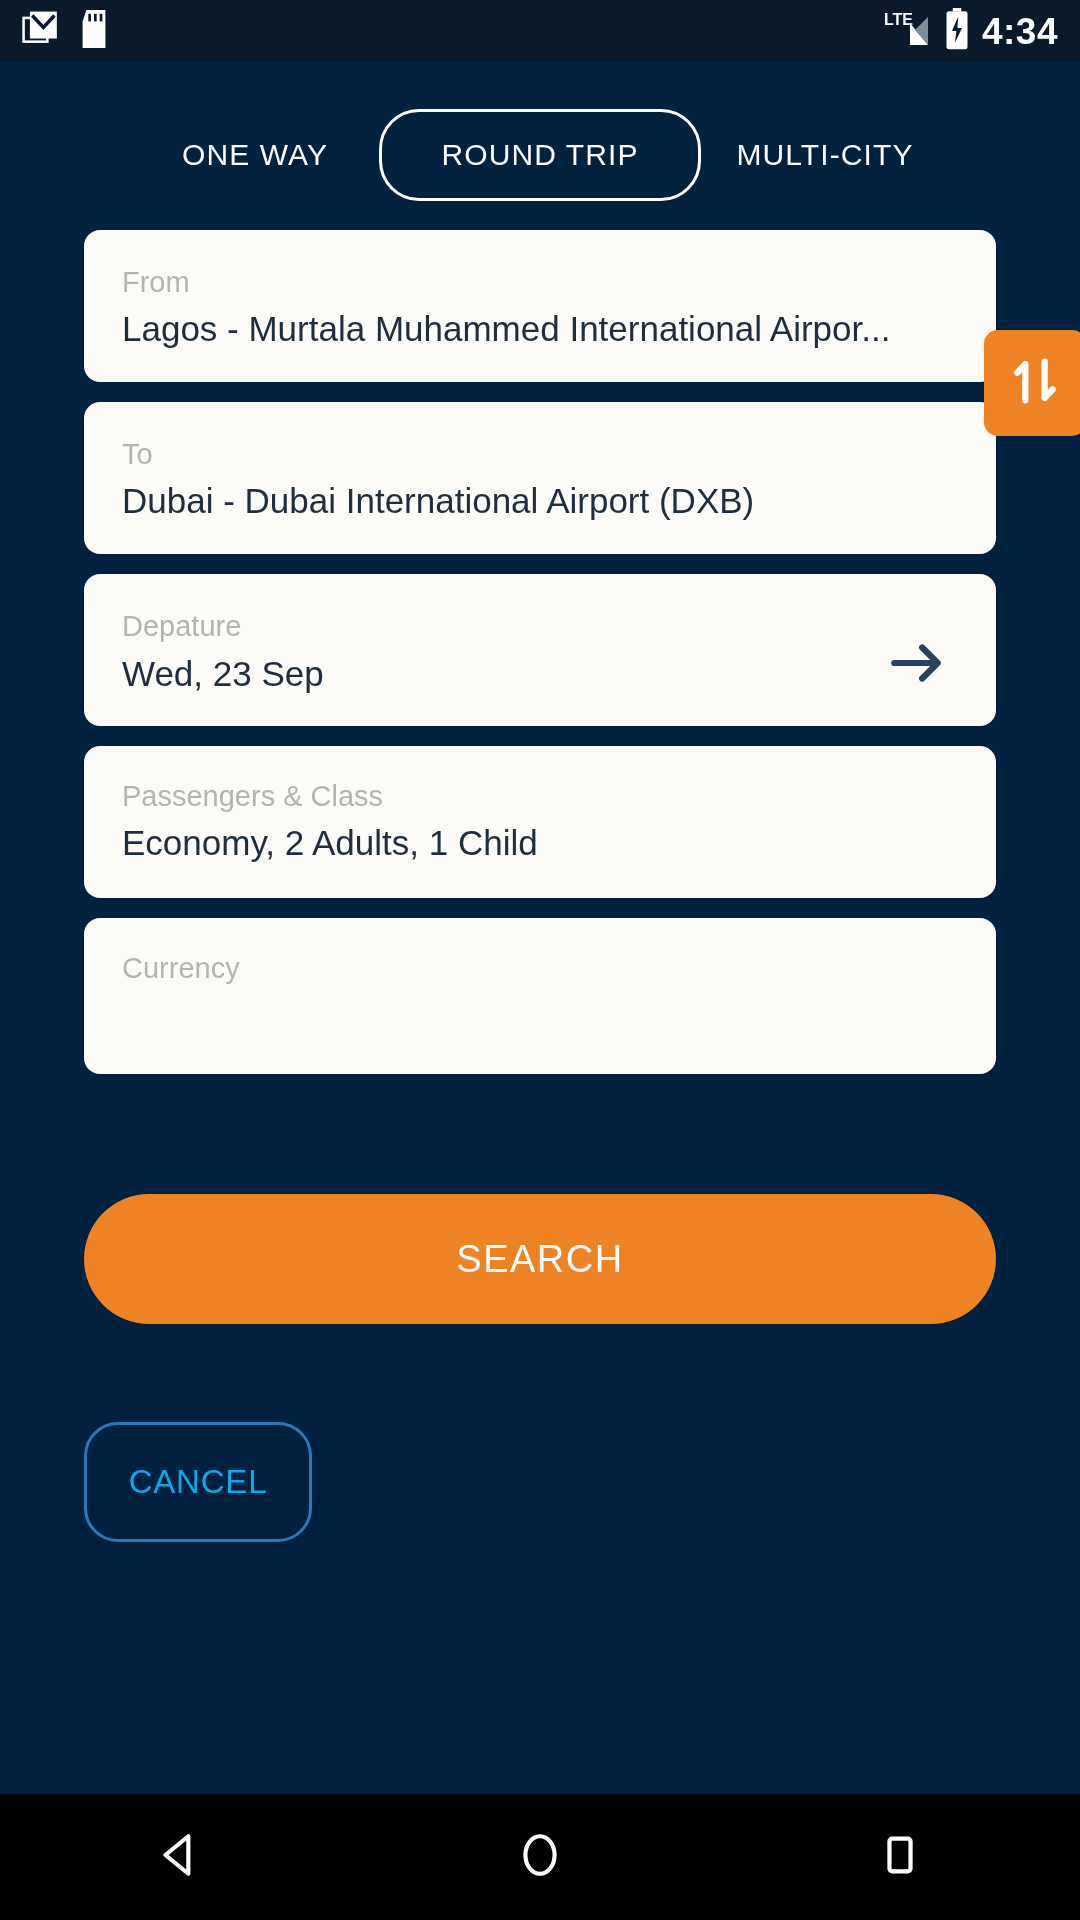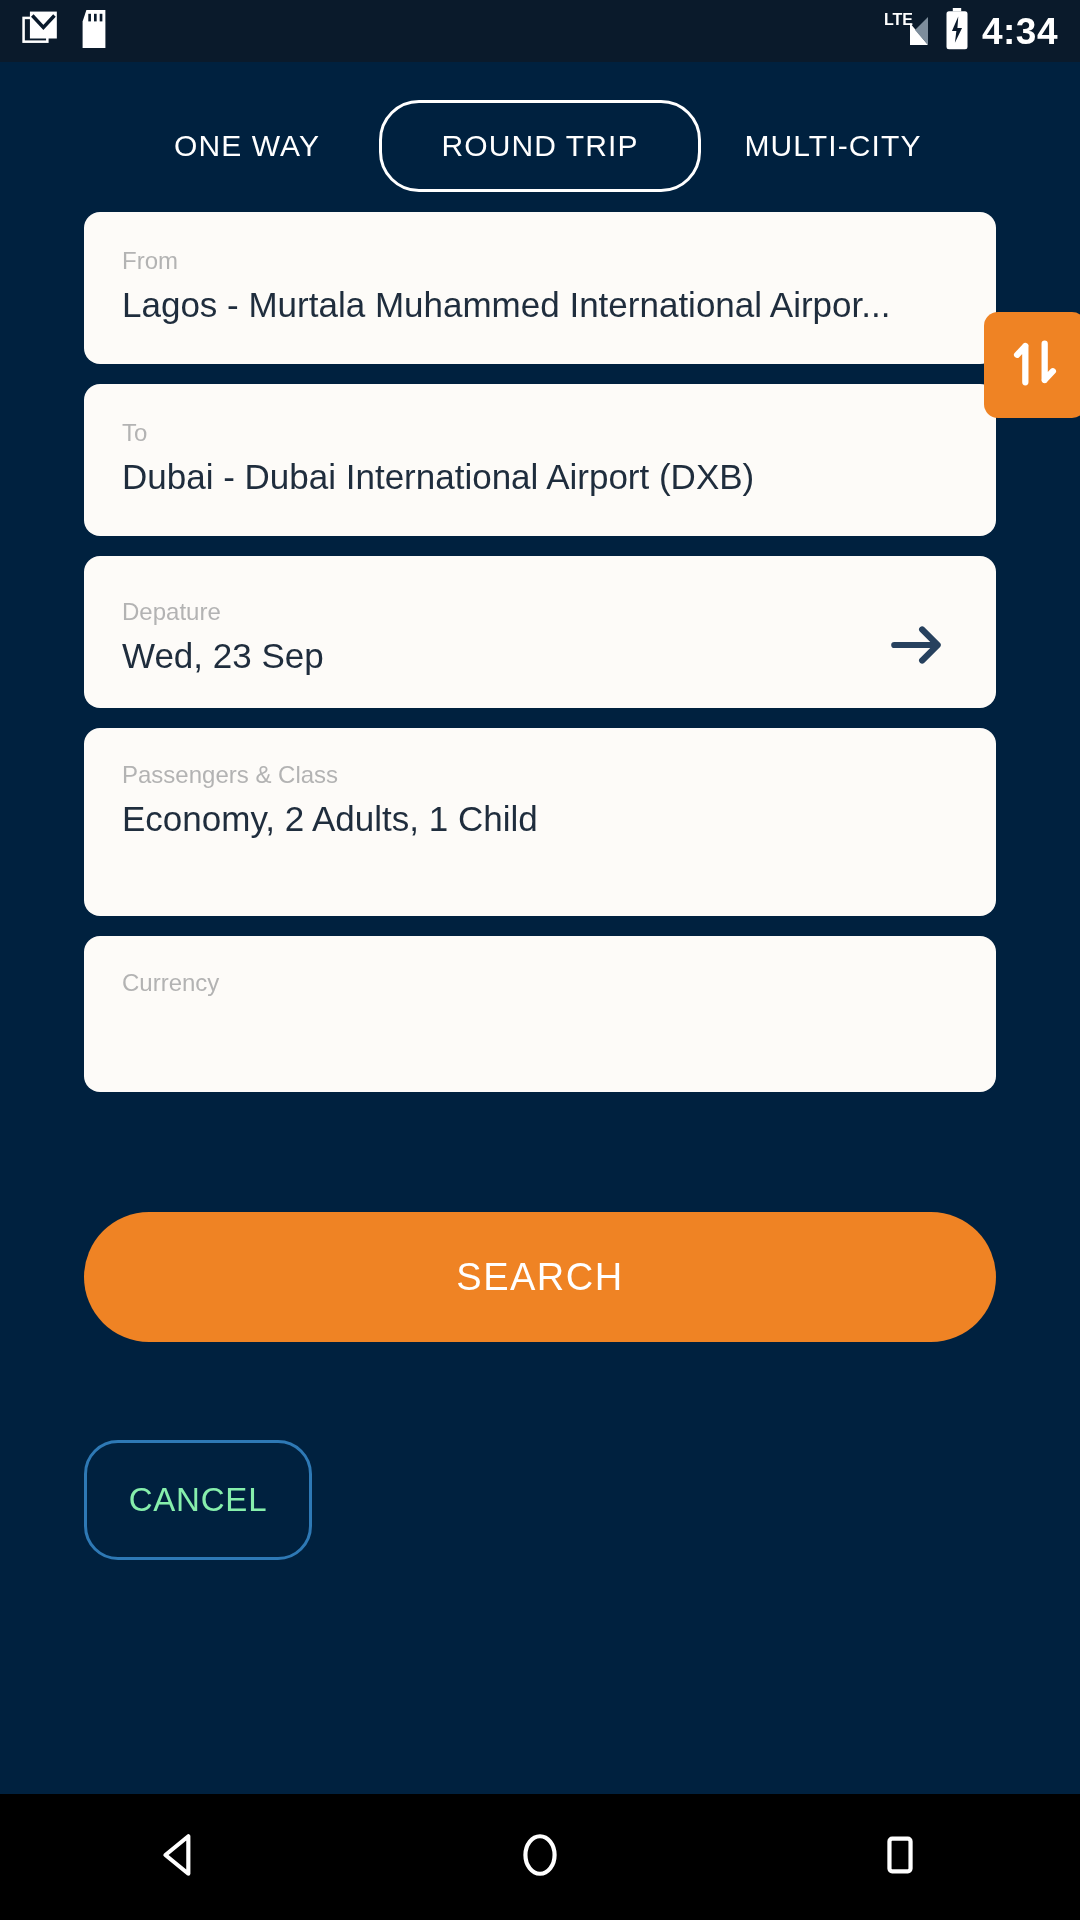--- a/index.html
+++ b/index.html
@@ -39,25 +39,25 @@
     color: #ffffff;
     font-size: 37px;
     font-weight: 700;
     letter-spacing: 0.5px;
     line-height: 1;
   }
   .ic { display: block; }
 
   
   .tab-row {
-    height: 150px;
-    display: flex;
-    align-items: center;
-    justify-content: center;
-    gap: 12px;
+    height: 168px;
+    display: flex;
+    align-items: center;
+    justify-content: center;
+    gap: 4px;
     flex: 0 0 auto;
     padding-top: 18px;
   }
   .tab {
     color: #ffffff;
     font-size: 30px;
     letter-spacing: 1.1px;
     text-align: center;
     padding: 26px 0;
     width: 240px;
@@ -76,21 +76,21 @@
   }
   .card {
     background: #fdfbf8;
     border-radius: 16px;
     padding: 32px 38px 30px 38px;
     margin-bottom: 20px;
     position: relative;
   }
   .card-label {
     color: #b3b3b3;
-    font-size: 24px;
+    font-size: 29px;
     line-height: 1.25;
     margin-bottom: 6px;
   }
   .card-value {
     color: #1f2d3d;
     font-size: 35px;
     line-height: 1.3;
     white-space: nowrap;
     overflow: hidden;
   }
@@ -122,21 +122,21 @@
   .date-col { flex: 1 1 0; }
   .date-col.right { text-align: right; }
   .date-arrow {
     flex: 0 0 auto;
     padding: 0 10px 8px 10px;
     display: flex;
     align-items: center;
     justify-content: center;
   }
 
-  .card.pax { height: 188px; }
+  .card.pax { height: 152px; }
   .card.currency { height: 156px; }
 
   
   .btn-area { padding: 0 84px; flex: 0 0 auto; }
   .search-btn {
     margin-top: 100px;
     height: 130px;
     background: #ef8324;
     border-radius: 68px;
     display: flex;
@@ -149,21 +149,21 @@
     width: 100%;
     font-family: "Liberation Sans", sans-serif;
   }
   .cancel-btn {
     margin-top: 98px;
     width: 228px;
     height: 120px;
     background: transparent;
     border: 3px solid #2e79b5;
     border-radius: 34px;
-    color: #86efac;
+    color: #0ea5e9;
     font-size: 33px;
     letter-spacing: 0.8px;
     display: flex;
     align-items: center;
     justify-content: center;
     font-family: "Liberation Sans", sans-serif;
   }
 
   
   .nav-bar {

